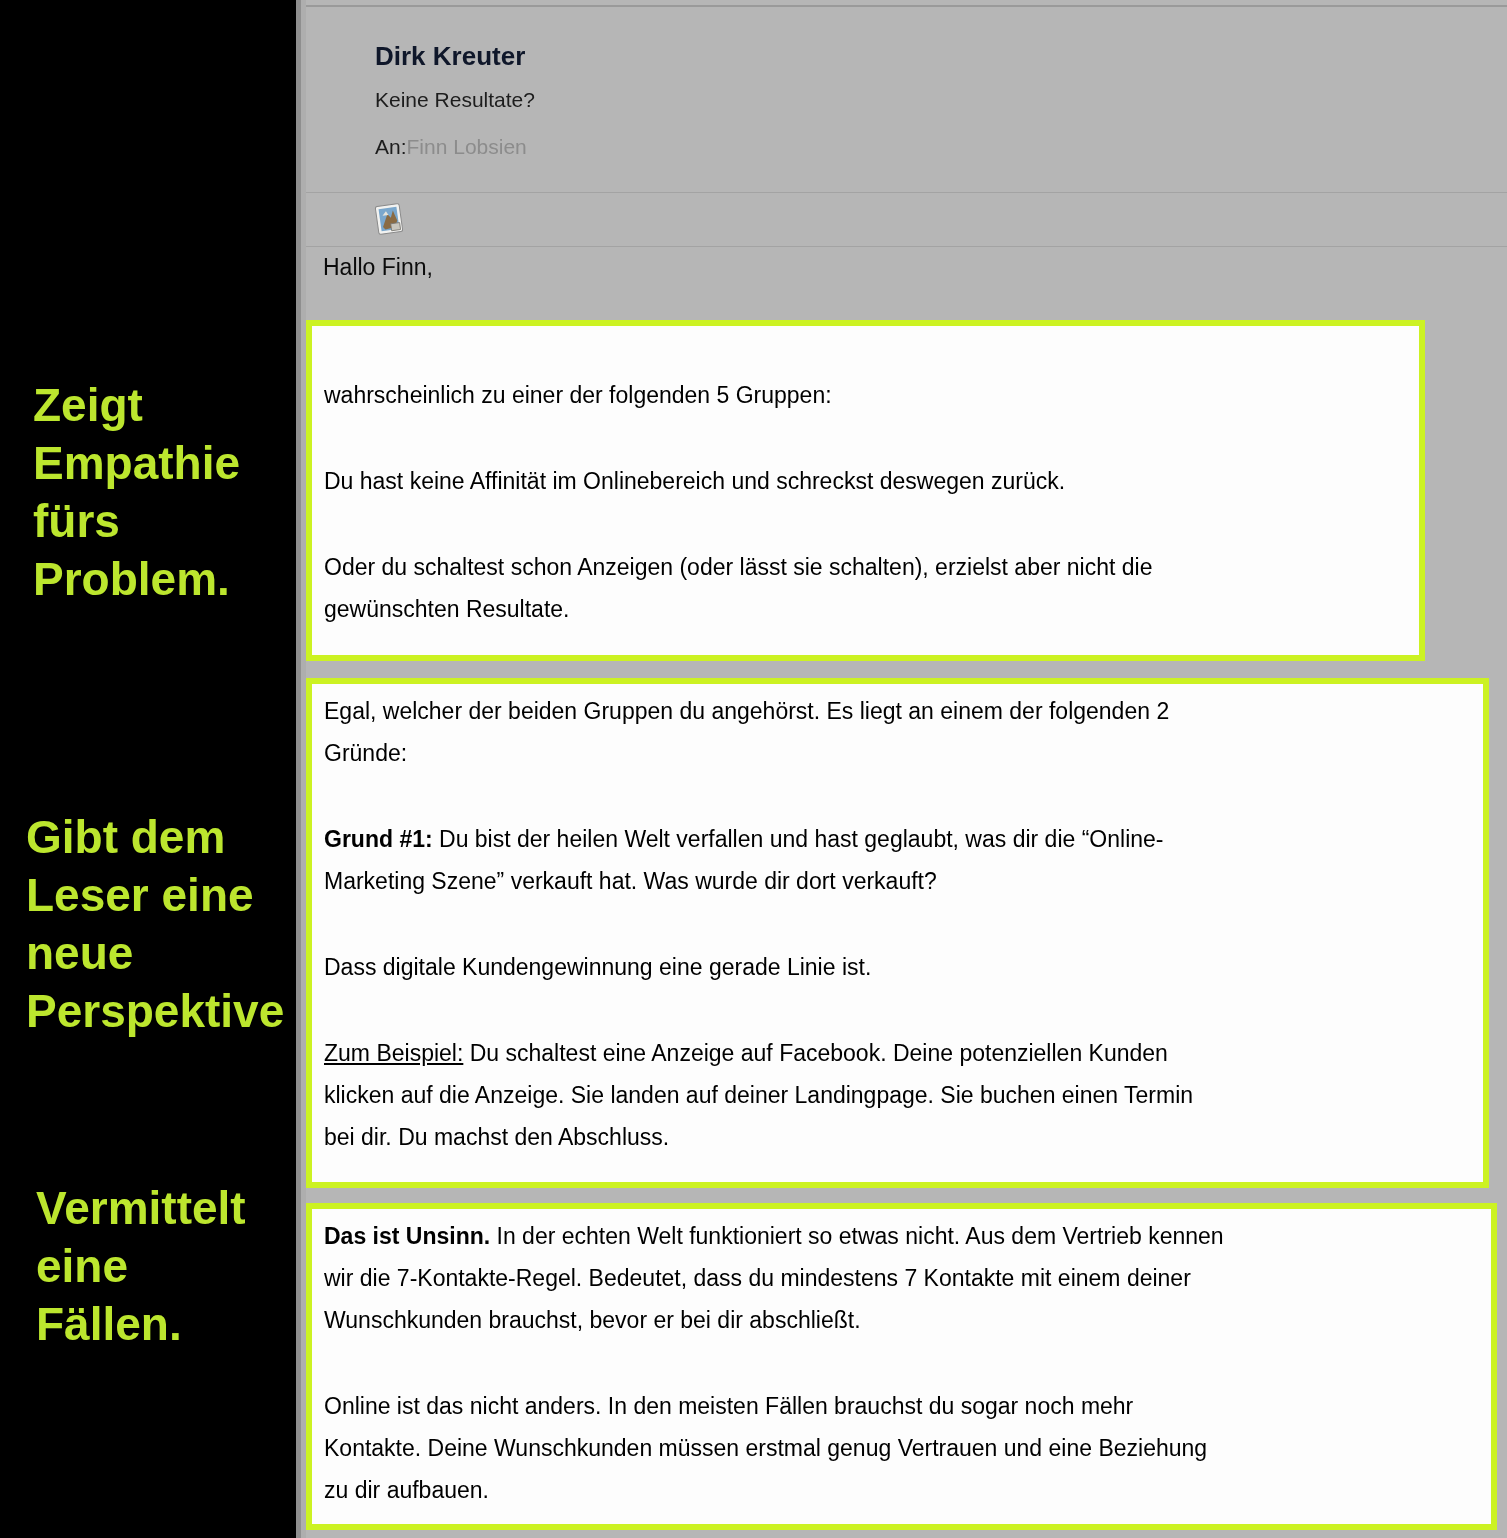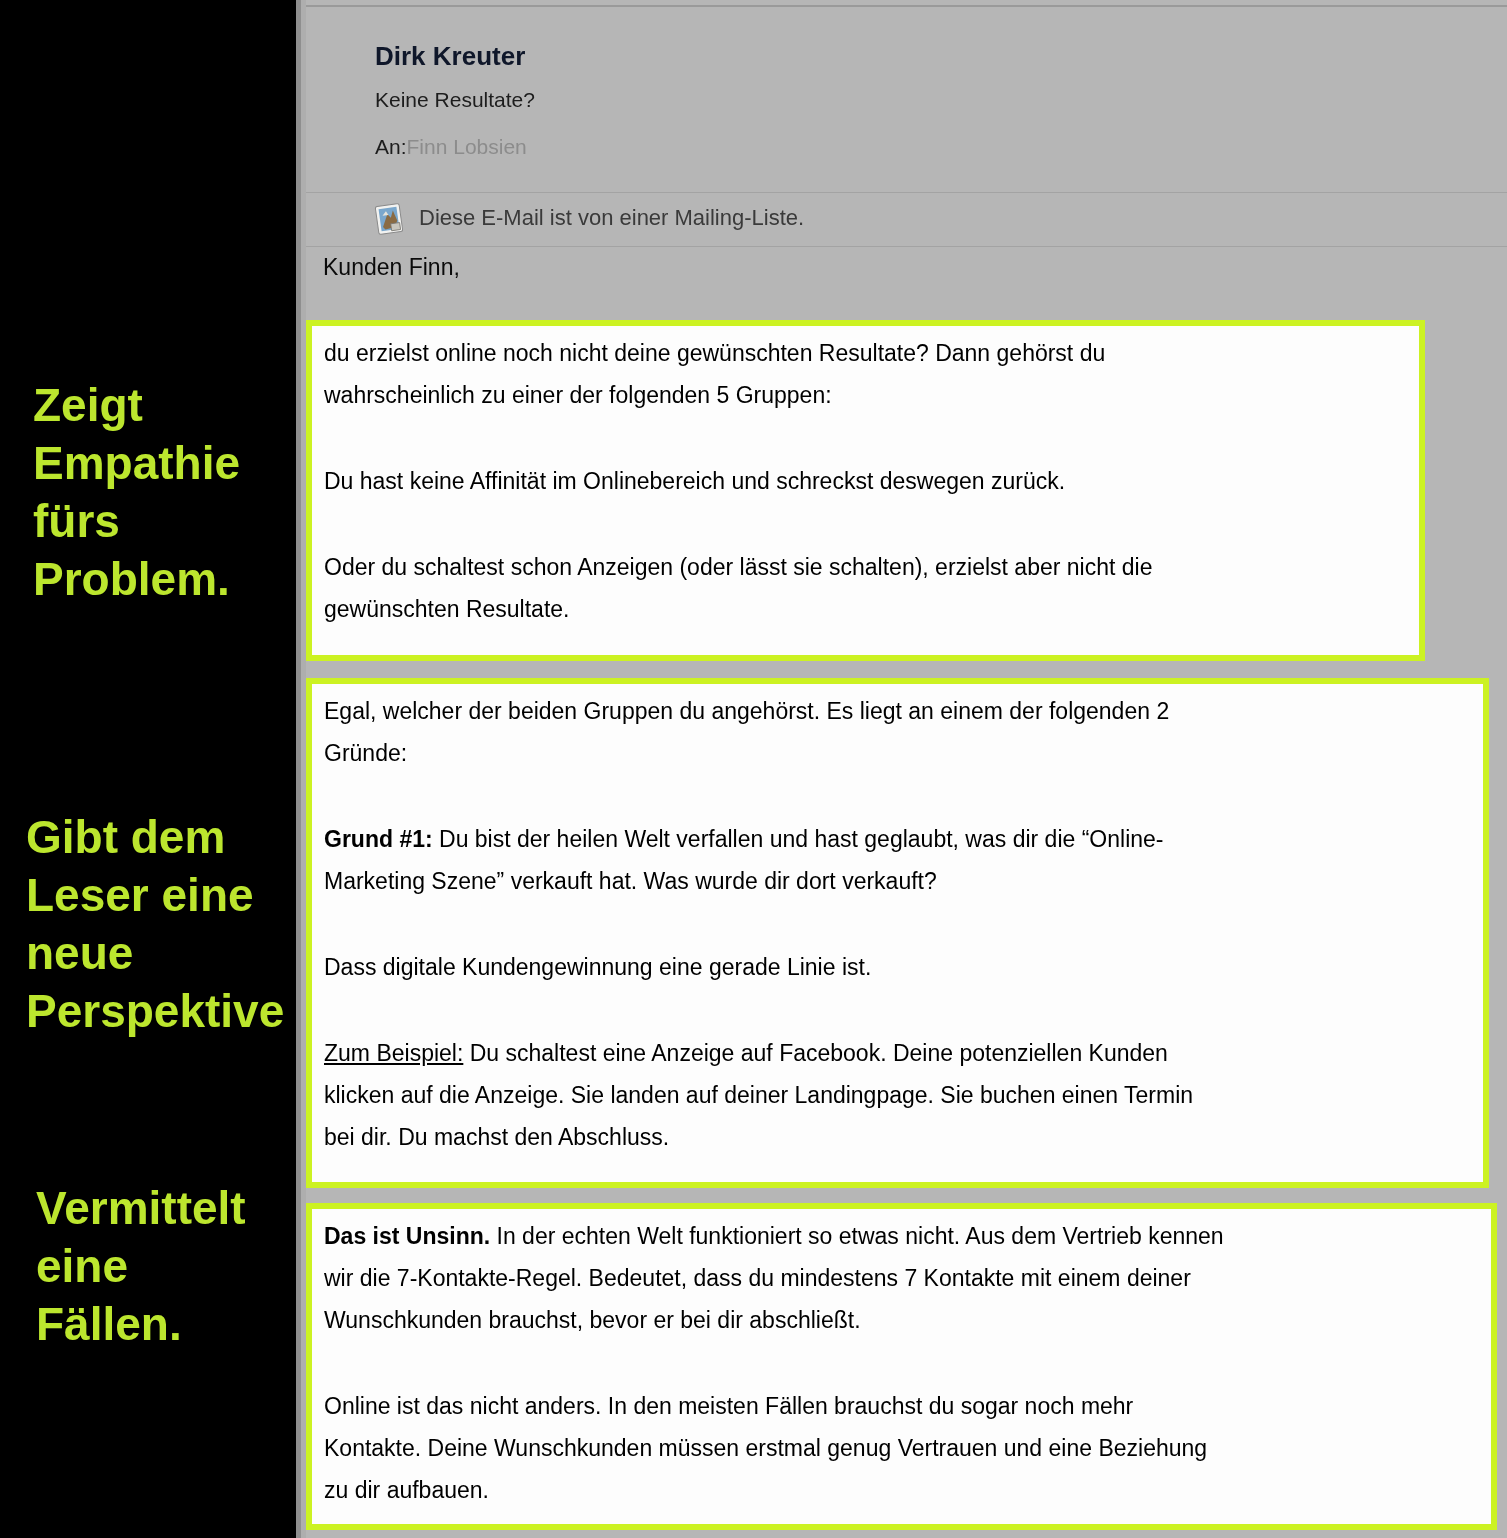--- a/index.html
+++ b/index.html
@@ -74,30 +74,29 @@
 
     <svg class="banner-icon" viewBox="0 0 30 34">
       <g transform="rotate(-8 15 17)">
         <rect x="3" y="3" width="24" height="28" rx="2" fill="#f2f2f0" stroke="#8a8a8a" stroke-width="1"></rect>
         <rect x="6" y="6" width="18" height="22" fill="#7aa7cc"></rect>
         <path d="M8 24 L14 12 L17 16 L20 9 L23 20 L19 26 L10 27 Z" fill="#8a6b43"></path>
         <path d="M9 13 L13 9 L15 13 Z" fill="#e8e4da"></path>
         <rect x="16" y="22" width="9" height="7" fill="#c9c6bd" stroke="#77756f" stroke-width="0.8"></rect>
       </g>
     </svg>
-    <div class="banner-text">Diese E-Mail ist von einer Mailing-Liste.</div>
 
     <div class="divider d2"></div>
 
-    <div class="greeting">Kunden Finn,</div>
+    <div class="greeting">Hallo Finn,</div>
   </div>
 
   <div id="boxes-layer">
       <div class="hbox hbox0">
-        <p class="para"><span class="">du erzielst online noch nicht deine gewünschten Resultate? Dann gehörst du</span><br><span class="">wahrscheinlich zu einer der folgenden 5 Gruppen:</span></p>
+        <p class="para"><br><span class="">wahrscheinlich zu einer der folgenden 5 Gruppen:</span></p>
         <p class="para"><span class="">Du hast keine Affinität im Onlinebereich und schreckst deswegen zurück.</span></p>
         <p class="para"><span class="">Oder du schaltest schon Anzeigen </span><span class="i">(oder lässt sie schalten)</span><span class="">, erzielst aber nicht die</span><br><span class="">gewünschten Resultate.</span></p>
       </div>
       <div class="hbox hbox1">
         <p class="para"><span class="">Egal, welcher der beiden Gruppen du angehörst. Es liegt an einem der folgenden 2</span><br><span class="">Gründe:</span></p>
         <p class="para"><span class="b">Grund #1: </span><span class="">Du bist der heilen Welt verfallen und hast geglaubt, was dir die </span><span class="i">“Online-</span><br><span class="i">Marketing Szene” </span><span class="">verkauft hat. Was wurde dir dort verkauft?</span></p>
         <p class="para"><span class="">Dass digitale Kundengewinnung eine gerade Linie ist.</span></p>
         <p class="para"><span class="i u">Zum Beispiel:</span><span class=""> Du schaltest eine Anzeige auf Facebook. Deine potenziellen Kunden</span><br><span class="">klicken auf die Anzeige. Sie landen auf deiner Landingpage. Sie buchen einen Termin</span><br><span class="">bei dir. Du machst den Abschluss.</span></p>
       </div>
       <div class="hbox hbox2">

